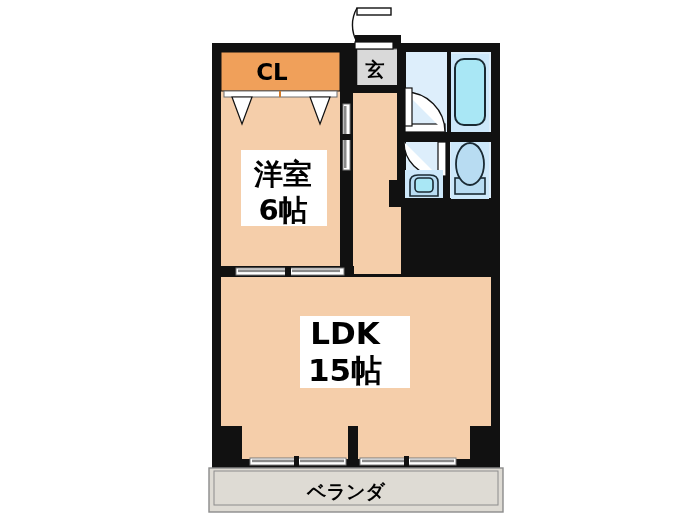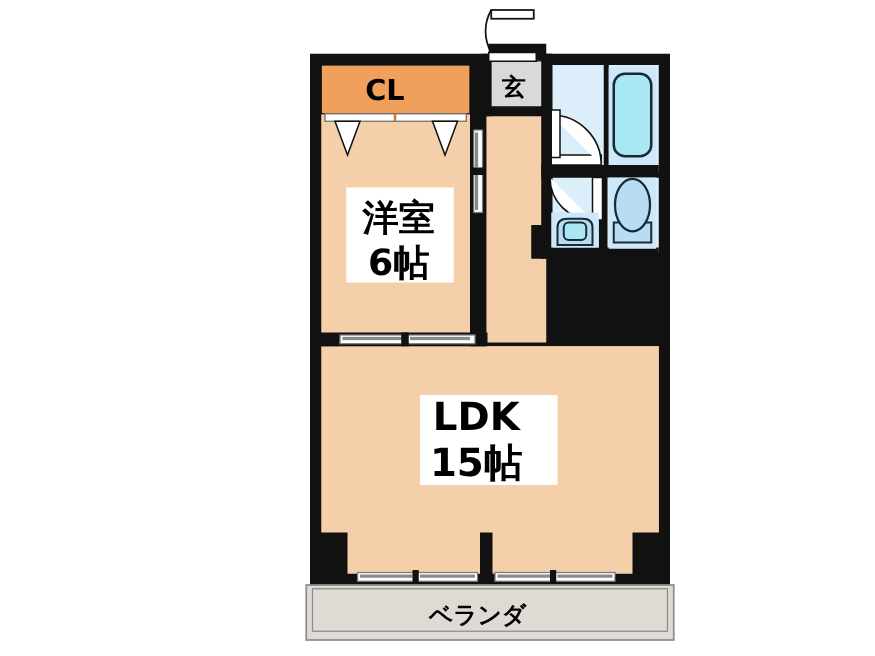--- a/index.html
+++ b/index.html
@@ -13,21 +13,20 @@
     height: 525px;
     position: relative;
     font-family: "DejaVu Sans", "Liberation Sans", sans-serif;
     overflow: hidden;
   }
   #plan-root {
     position: absolute;
     left: 0; top: 0;
     width: 644px;
     height: 525px;
-    margin-left: 36px;
   }
   svg.plan {
     display: block;
     width: 700px;
     height: 525px;
   }
   .lbl {
     font-family: "DejaVu Sans", "Liberation Sans", sans-serif;
     font-weight: bold;
     fill: #000000;

